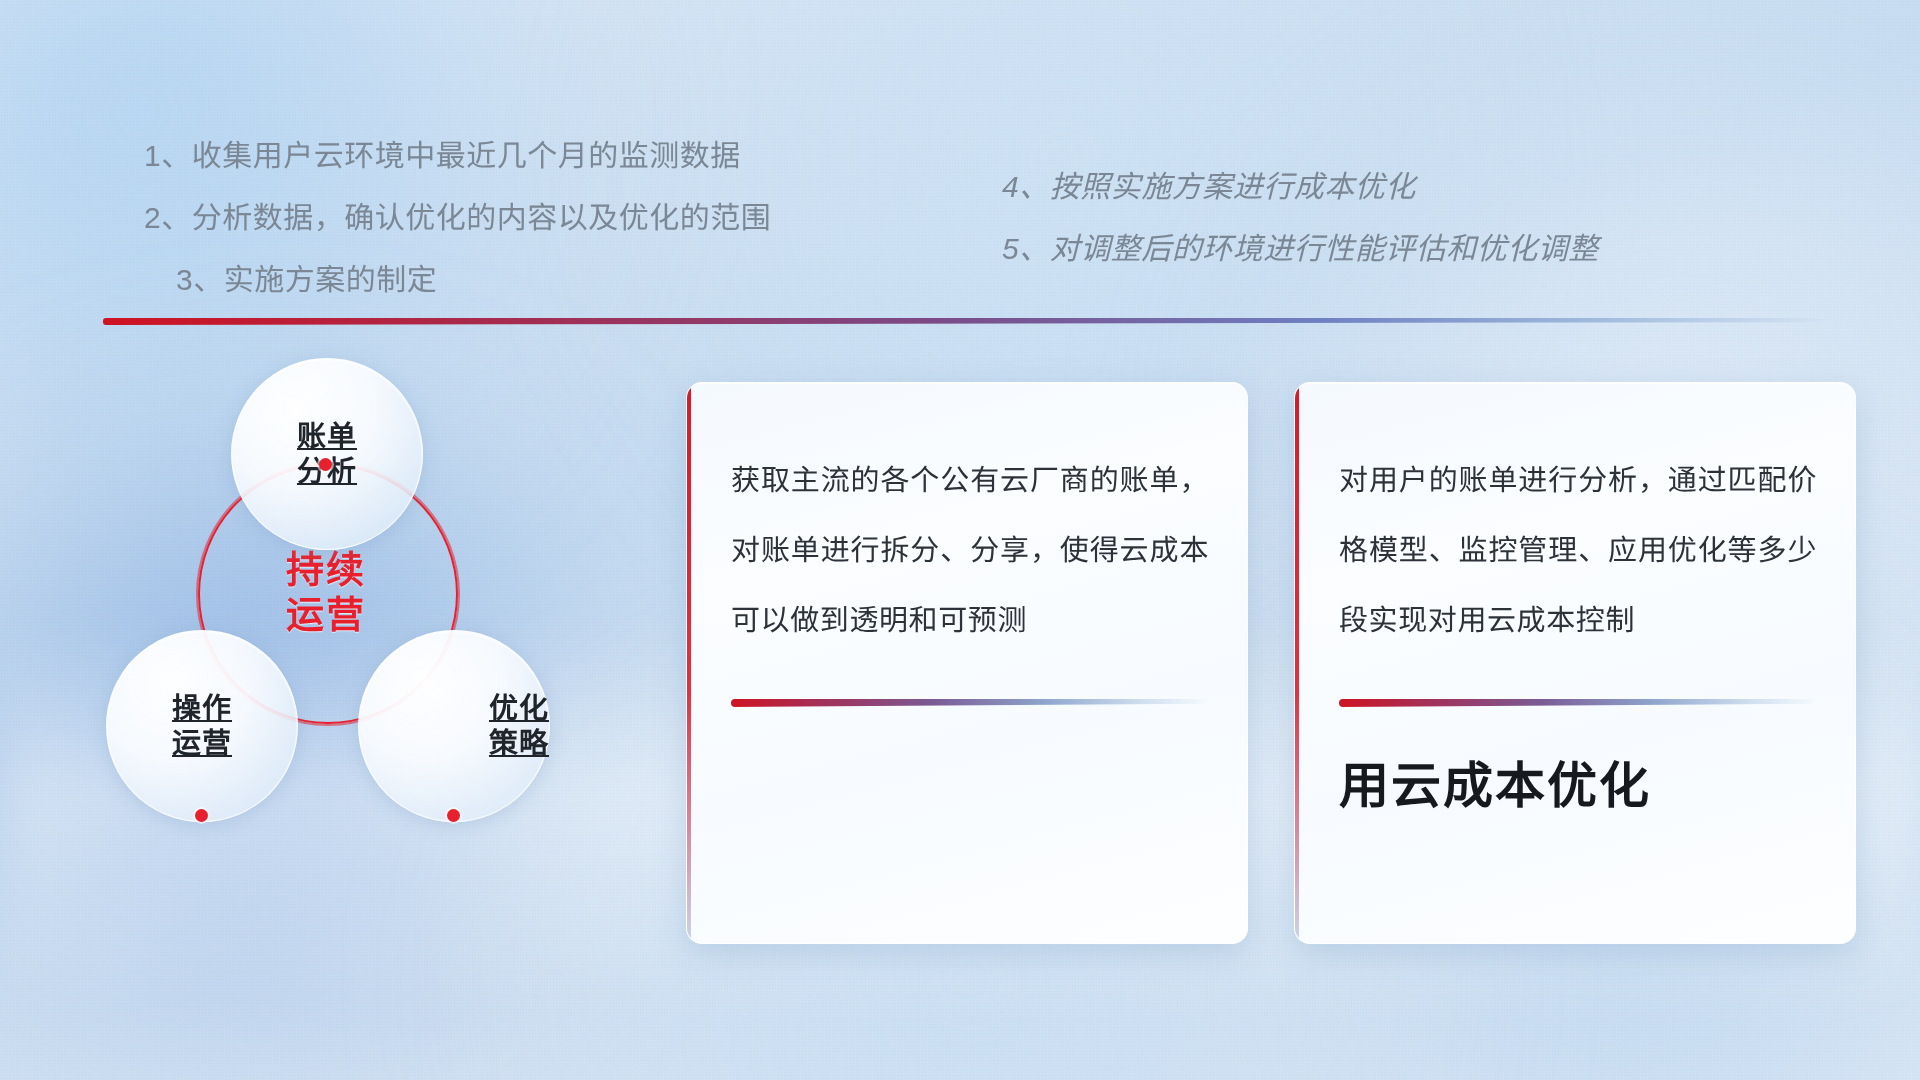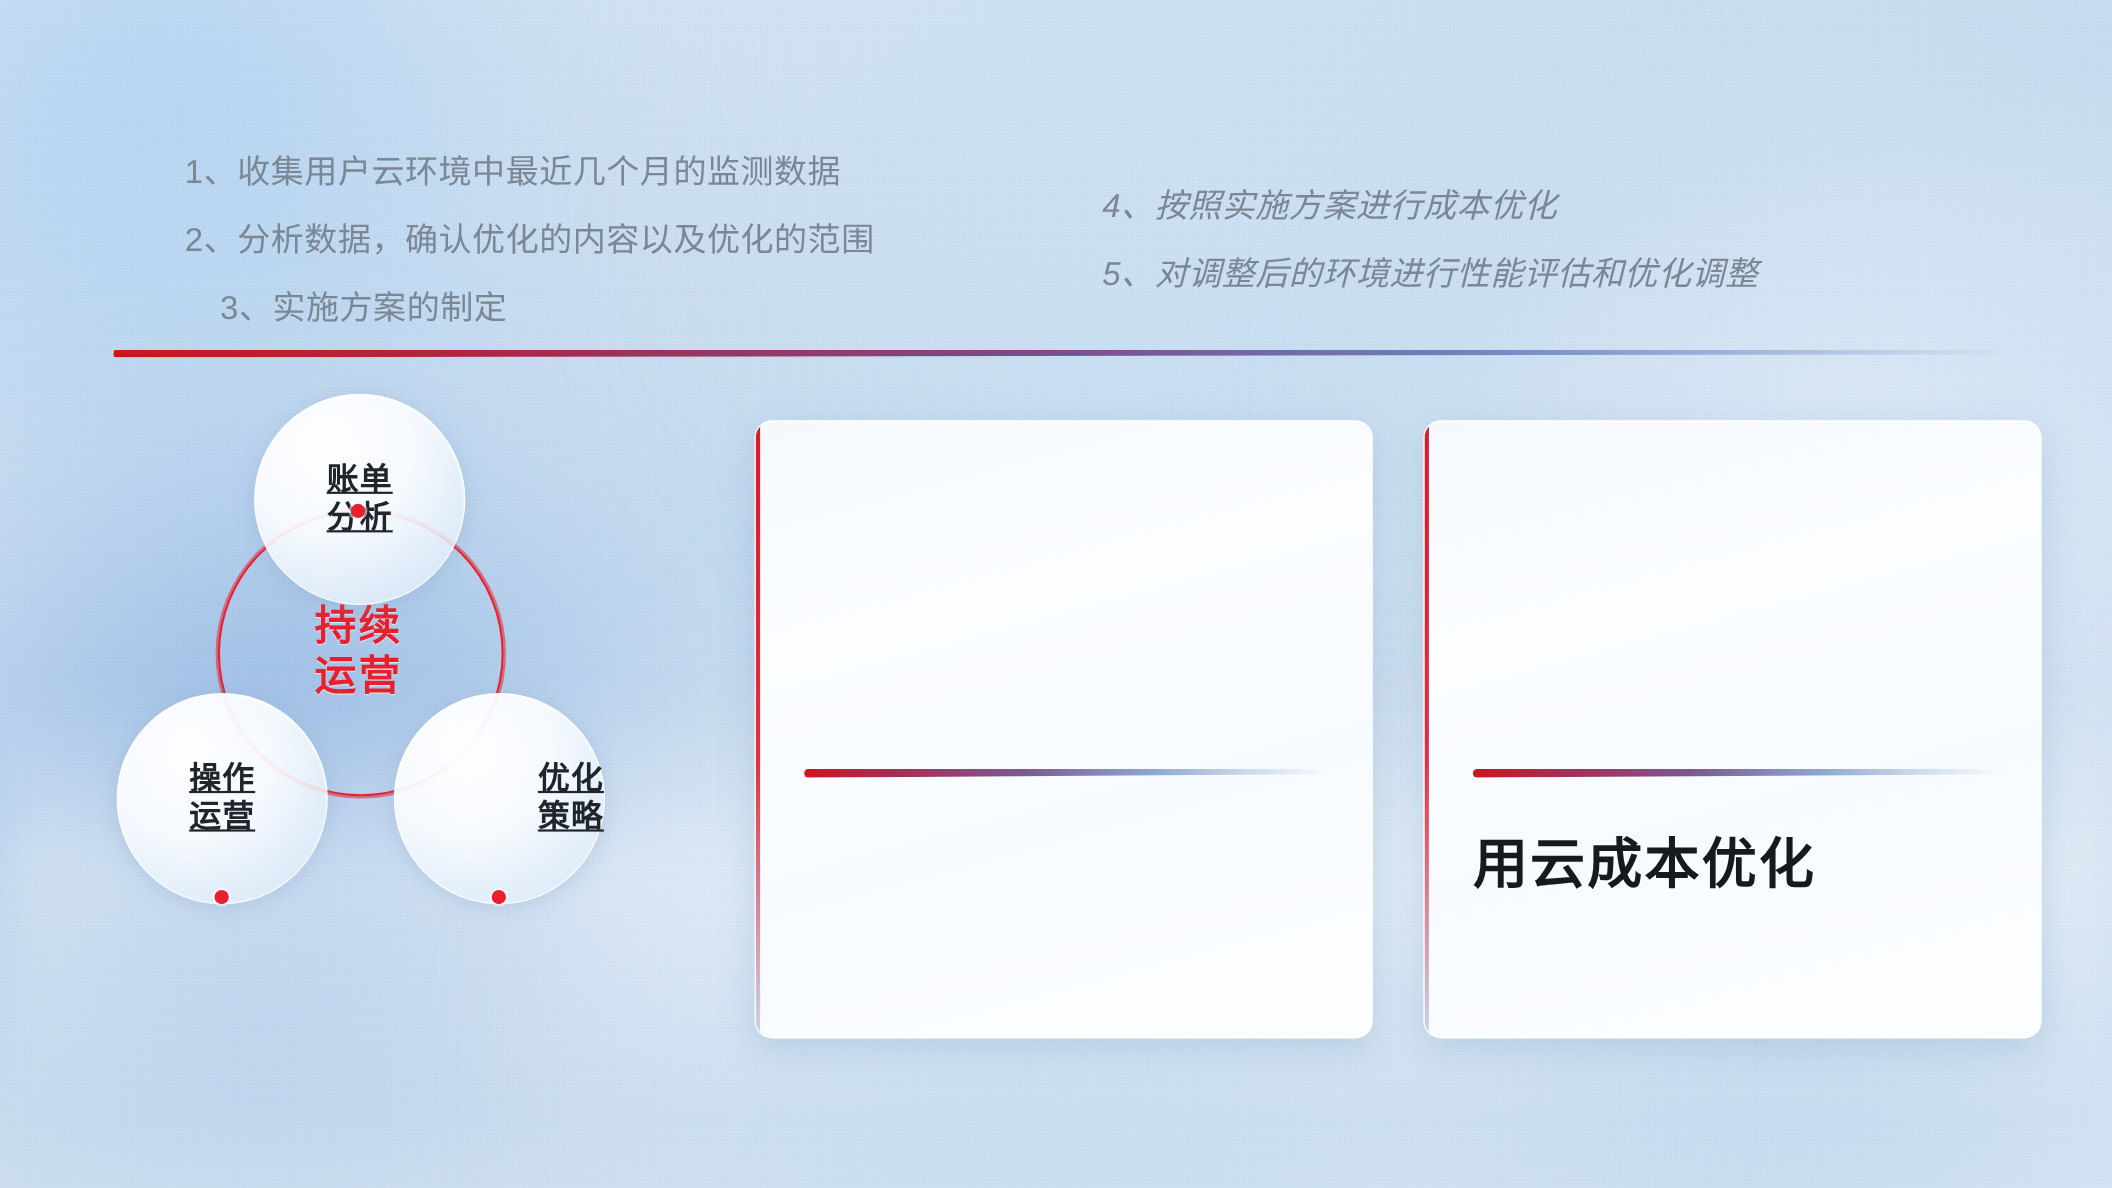--- a/index.html
+++ b/index.html
@@ -45,21 +45,21 @@
 
   
   #steps{position:absolute;left:0;top:0;width:1920px;height:300px;}
   .step{
     position:absolute;
     font-size:30px;
     color:#7b8794;
     letter-spacing:.5px;
     white-space:nowrap;
   }
-  .col-left  .step{left:168px;text-align:right;}
+  .col-left  .step{left:144px;text-align:right;}
   .col-right .step{left:1002px;font-style:italic;}
   .s1{top:131px;} .s2{top:193px;} .s3{top:255px;margin-left:32px;}
   .s4{top:162px;} .s5{top:224px;}
 
   
   #top-divider{
     position:absolute;left:103px;top:318px;width:1728px;height:7px;
     background:linear-gradient(90deg,#cf1322 0%,#a82a4c 22%,#7b4a87 48%,#6e7fc0 70%,#9fb8dd 86%,rgba(200,220,240,0) 100%);
     border-radius:3px;
     clip-path:polygon(0 0,100% 0,100% 58%,0 100%);
@@ -208,21 +208,23 @@
   </div>
 
   <div class="vdot vdot-top"></div>
   <div class="vdot vdot-left"></div>
   <div class="vdot vdot-right"></div>
 </div>
 
 <div id="cards">
 
   <div class="card card-1">
+    <div class="card-body">获取主流的各个公有云厂商的账单，对账单进行拆分、分享，使得云成本可以做到透明和可预测</div>
     <div class="card-rule"></div>
   </div>
 
   <div class="card card-2">
+    <div class="card-body">对用户的账单进行分析，通过匹配价格模型、监控管理、应用优化等多少段实现对用云成本控制</div>
     <div class="card-rule"></div>
     <div class="card-title">用云成本优化</div>
   </div>
 
 </div>
 
 </body></html>

